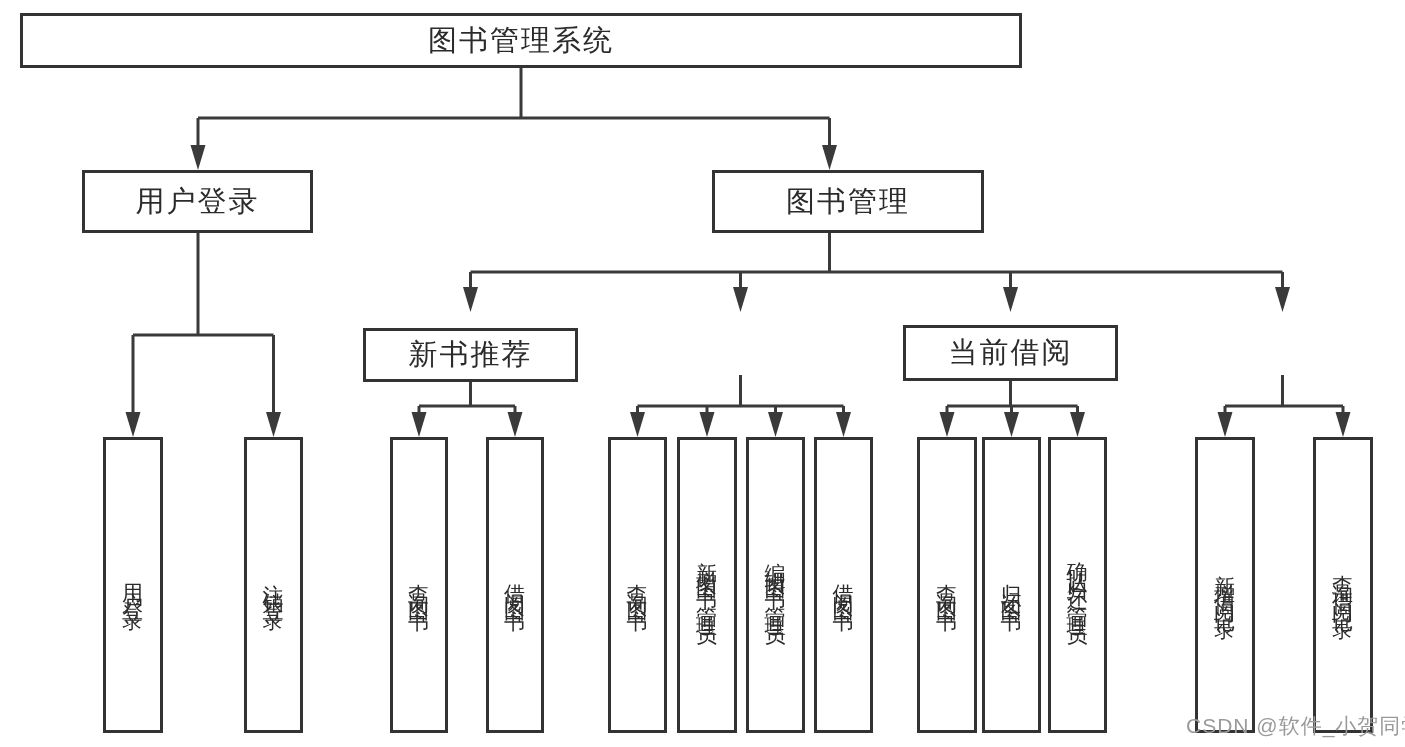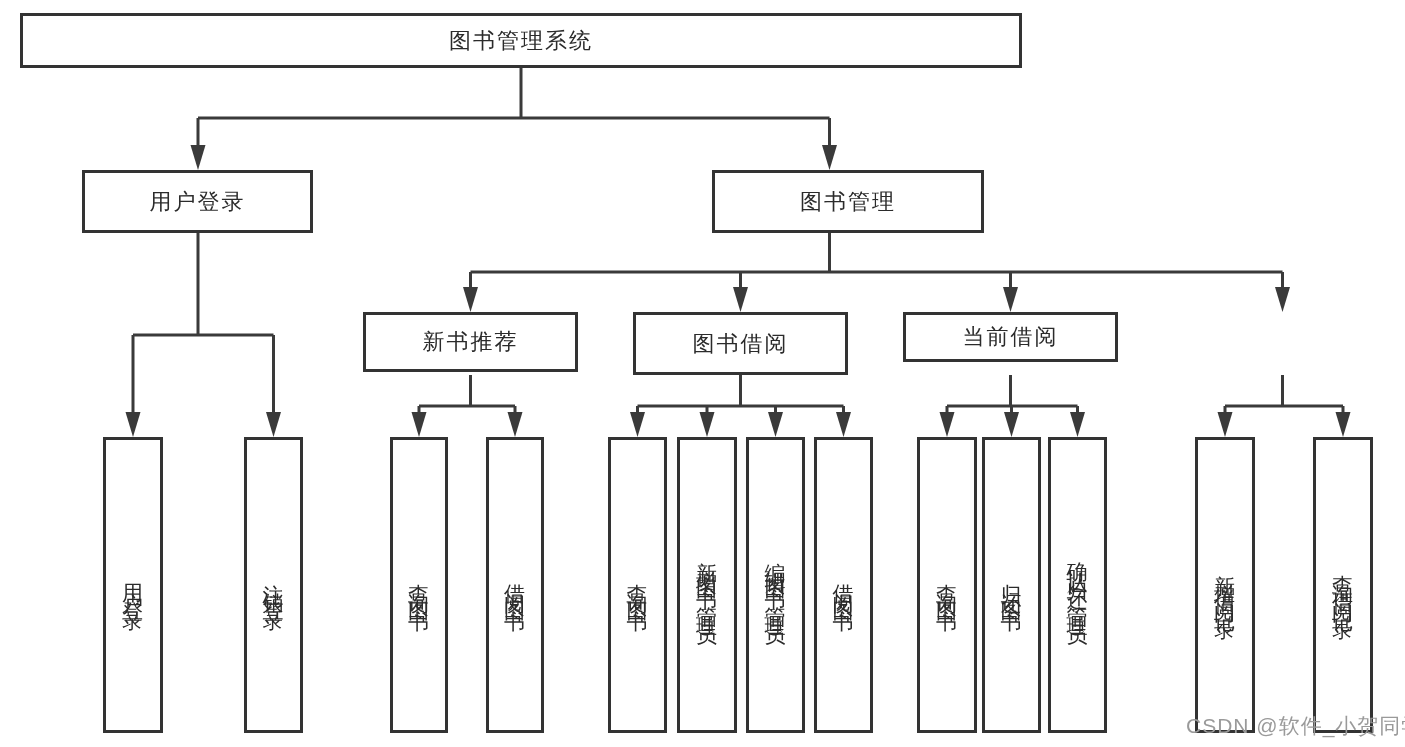--- a/index.html
+++ b/index.html
@@ -7,21 +7,21 @@
     position:relative;width:1405px;height:747px;background:#ffffff;overflow:hidden;
     font-family:"Liberation Sans","DejaVu Sans",sans-serif;color:#2b2b2b;
   }
   .connectors{position:absolute;left:0;top:0;width:1405px;height:747px;}
   .connectors path{fill:none;stroke:#3a3a3a;stroke-width:3;}
   .connectors polygon{fill:#3a3a3a;stroke:none;}
   .node{
     position:absolute;box-sizing:border-box;border:3px solid #333333;background:#ffffff;
     display:flex;align-items:center;justify-content:center;z-index:2;
   }
-  .hlabel{font-size:22px;letter-spacing:2px;white-space:nowrap;text-align:center;}
+  .hlabel{font-size:29px;letter-spacing:2px;white-space:nowrap;text-align:center;}
   .vtext{
     writing-mode:vertical-rl;text-orientation:mixed;
     font-size:21px;letter-spacing:9px;line-height:1;white-space:nowrap;
   }
   .watermark{
     position:absolute;left:1186px;top:712px;z-index:5;
     font-size:21px;color:#9a9a9a;letter-spacing:1px;white-space:nowrap;
   }
 </style>
 </head>
@@ -76,27 +76,24 @@
     <span class="hlabel">图书管理系统</span>
   </div>
 
   <div class="node" style="left:82px;top:170px;width:231px;height:63px">
     <span class="hlabel">用户登录</span>
   </div>
   <div class="node" style="left:712px;top:170px;width:272px;height:63px">
     <span class="hlabel">图书管理</span>
   </div>
 
-  <div class="node" style="left:363px;top:312px;width:215px;height:60px">
+  <div class="node" style="left:363px;top:328px;width:215px;height:54px">
     <span class="hlabel">新书推荐</span>
   </div>
-  <div class="node" style="left:633px;top:312px;width:215px;height:63px">
-    <span class="hlabel">图书借阅</span>
-  </div>
-  <div class="node" style="left:903px;top:312px;width:215px;height:50px">
+  <div class="node" style="left:903px;top:325px;width:215px;height:56px">
     <span class="hlabel">当前借阅</span>
   </div>
 
   <div class="node leaf" style="left:103px;top:437px;width:60px;height:296px">
     <span class="vtext">用户登录</span>
   </div>
   <div class="node leaf" style="left:244px;top:437px;width:59px;height:296px">
     <span class="vtext">注销登录</span>
   </div>
 

